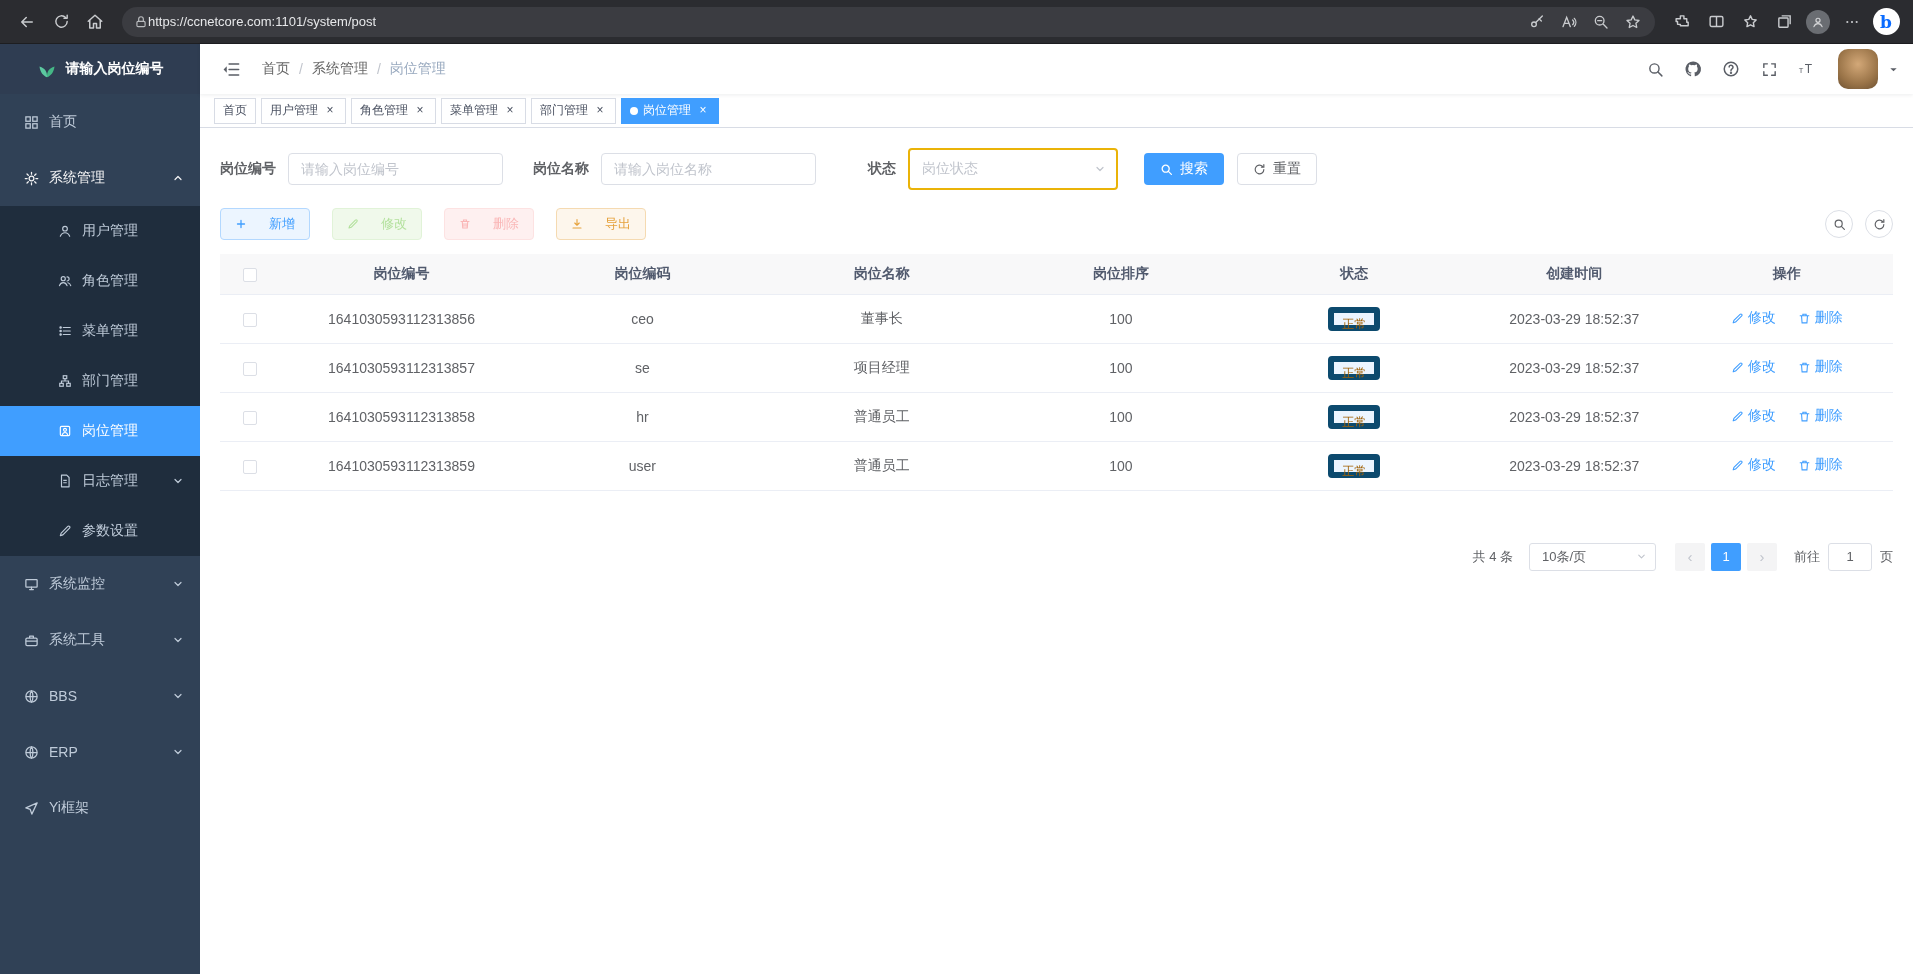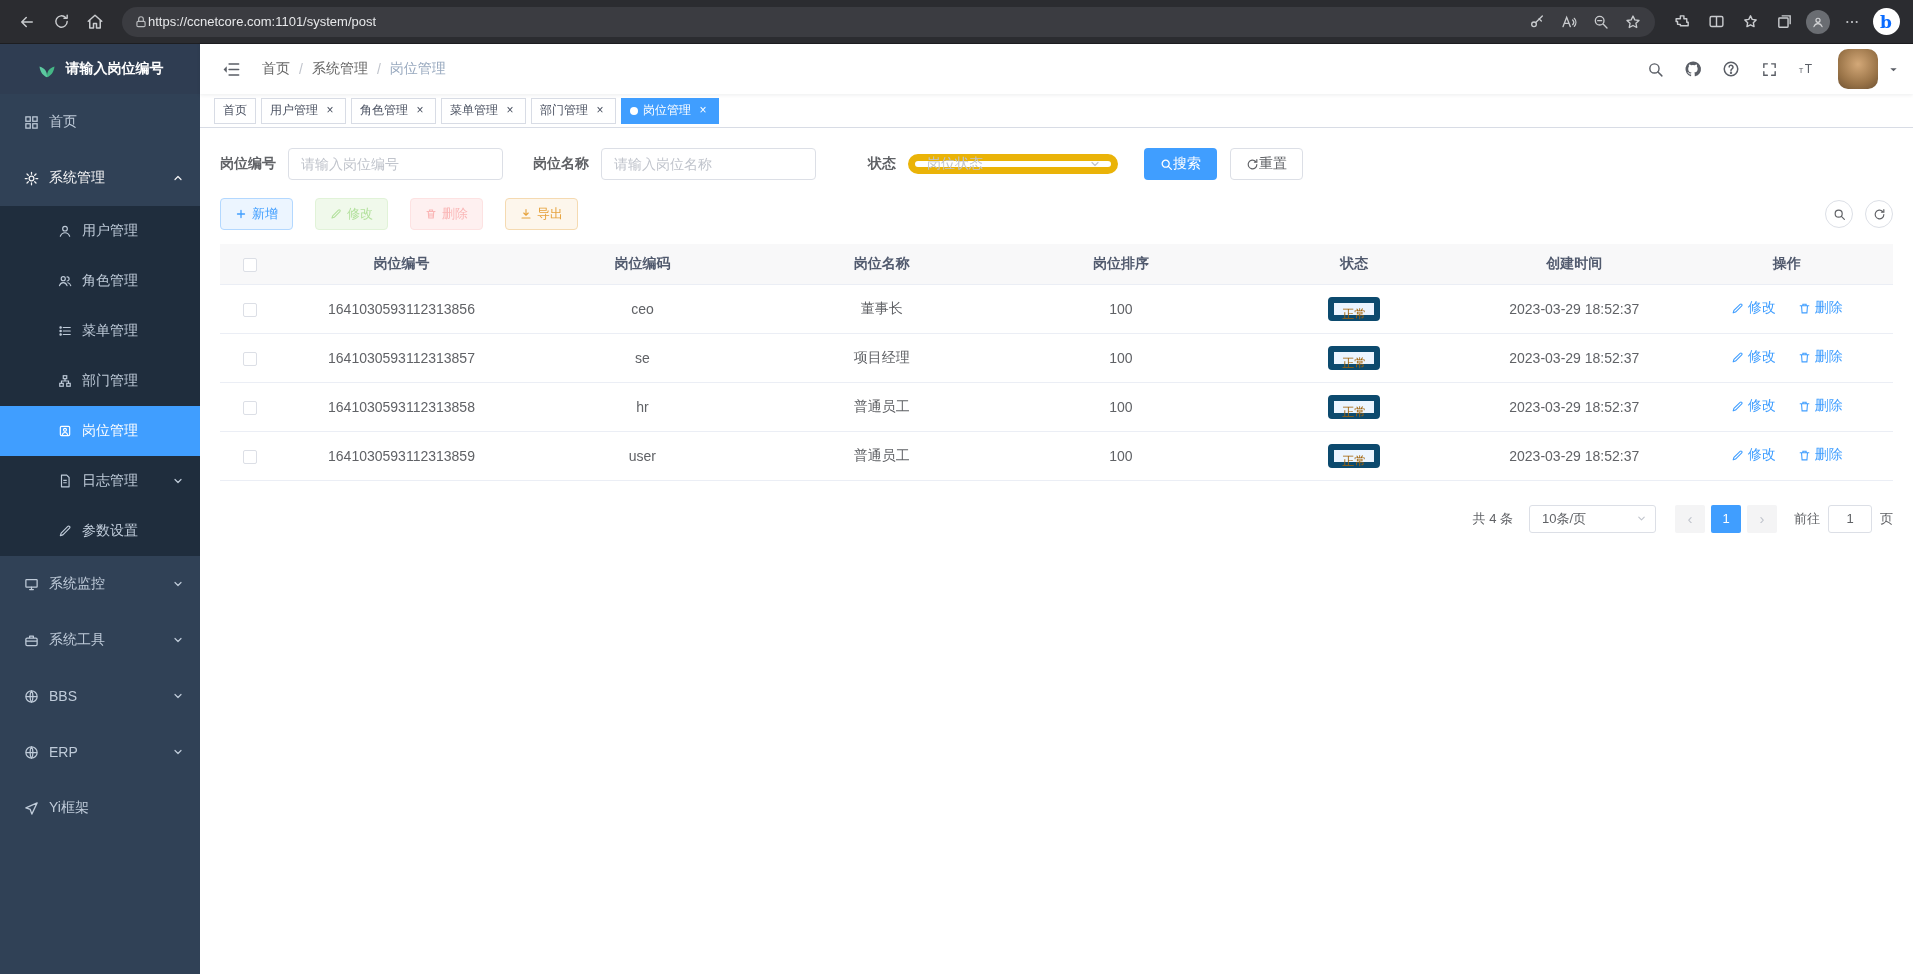--- a/index.html
+++ b/index.html
@@ -54,42 +54,42 @@
   .tag .close{width:14px;height:14px;line-height:13px;text-align:center;border-radius:50%;font-size:12px}
 
   
   .content{flex:1;padding:20px;overflow:hidden}
   .filter-row{display:flex;align-items:center;margin-bottom:18px}
   .f-label{font-weight:700;color:#606266;margin-right:12px;white-space:nowrap}
   .f-label.g2{margin-left:30px}
   .f-label.g3{margin-left:52px}
   .f-input{width:215px;height:32px;border:1px solid #dcdfe6;border-radius:4px;padding:0 12px;font-size:14px;color:#606266;outline:none;font-family:inherit}
   .f-input::placeholder{color:#c0c4cc}
-  .f-select{width:210px;height:20px;border:7px solid #eab308;border-radius:15px;padding:0 10px 0 12px;display:flex;align-items:center;justify-content:space-between;color:#c0c4cc;cursor:pointer;background:#fff}
-  .btn{height:32px;border-radius:4px;display:inline-flex;align-items:center;gap:0;padding:0 15px;font-size:14px;border:1px solid transparent;cursor:pointer;white-space:nowrap;font-family:inherit}
+  .f-select{width:210px;height:42px;border:2px solid #eab308;border-radius:4px;padding:0 10px 0 12px;display:flex;align-items:center;justify-content:space-between;color:#c0c4cc;cursor:pointer;background:#fff}
+  .btn{height:32px;border-radius:4px;display:inline-flex;align-items:center;gap:7px;padding:0 15px;font-size:14px;border:1px solid transparent;cursor:pointer;white-space:nowrap;font-family:inherit}
   .btn-search{background:#409eff;color:#fff;margin-left:26px}
   .btn-reset{background:#fff;border-color:#dcdfe6;color:#606266;margin-left:13px}
 
   .toolbar{display:flex;align-items:center;margin-bottom:14px}
-  .btn-sm{height:32px;padding:0 14px;font-size:13px;border-radius:4px;display:inline-flex;align-items:center;gap:5px;border:1px solid transparent;cursor:pointer;margin-right:22px;font-family:inherit}
+  .btn-sm{height:32px;padding:0 14px;font-size:13px;border-radius:4px;display:inline-flex;align-items:center;gap:22px;border:1px solid transparent;cursor:pointer;margin-right:22px;font-family:inherit}
   .btn-add{color:#409eff;background:#ecf5ff;border-color:#b3d8ff}
   .btn-edit{color:#b3e19d;background:#f0f9eb;border-color:#e1f3d8;cursor:not-allowed}
   .btn-del{color:#fab6b6;background:#fef0f0;border-color:#fde2e2;cursor:not-allowed}
   .btn-exp{color:#e6a23c;background:#fdf6ec;border-color:#f5dab1}
   .toolbar-right{margin-left:auto;display:flex;gap:12px}
   .circle-btn{width:28px;height:28px;border-radius:50%;border:1px solid #dcdfe6;background:#fff;display:flex;align-items:center;justify-content:center;color:#606266;cursor:pointer}
 
   table{width:100%;border-collapse:collapse;table-layout:fixed}
   th{background:#f8f8f9;color:#515a6e;font-weight:700;font-size:14px;height:40px;border-bottom:1px solid #ebeef5;text-align:center}
   td{height:49px;border-bottom:1px solid #ebeef5;color:#606266;font-size:14px;text-align:center;white-space:nowrap}
   .checkbox{display:inline-block;width:14px;height:14px;border:1px solid #dcdfe6;border-radius:2px;background:#fff;cursor:pointer;vertical-align:middle}
   .tag-status{display:inline-block;height:24px;line-height:22px;padding:0 8px;background:#ecf5ff;border:6px solid #0c4a6e;border-radius:4px;color:#a16207;font-size:12px}
   .link{color:#409eff;display:inline-flex;align-items:center;gap:4px;cursor:pointer;font-size:14px;margin:0 9px}
 
-  .pagination{display:flex;align-items:center;justify-content:flex-end;margin-top:24px;color:#606266;font-size:13px}
+  .pagination{display:flex;align-items:center;justify-content:flex-end;margin-top:52px;color:#606266;font-size:13px}
   .pg-total{margin-right:16px;white-space:nowrap}
   .pg-select{width:127px;height:28px;border:1px solid #dcdfe6;border-radius:3px;display:flex;align-items:center;justify-content:space-between;padding:0 8px 0 12px;color:#606266;cursor:pointer;margin-right:16px;background:#fff}
   .pg-btn{min-width:30px;height:28px;border-radius:2px;background:#f4f4f5;display:flex;align-items:center;justify-content:center;color:#c0c4cc;font-size:15px;cursor:pointer;margin:0 3px}
   .pg-btn.page{background:#409eff;color:#fff;font-size:13px}
   .pg-goto{margin-left:14px;white-space:nowrap}
   .pg-input{width:44px;height:28px;border:1px solid #dcdfe6;border-radius:3px;text-align:center;font-size:13px;color:#606266;margin:0 8px;outline:none;font-family:inherit}
 </style>
 </head>
 <body>
 

